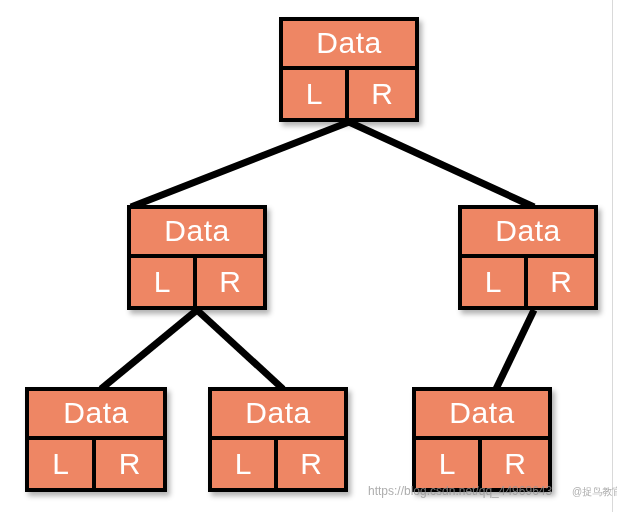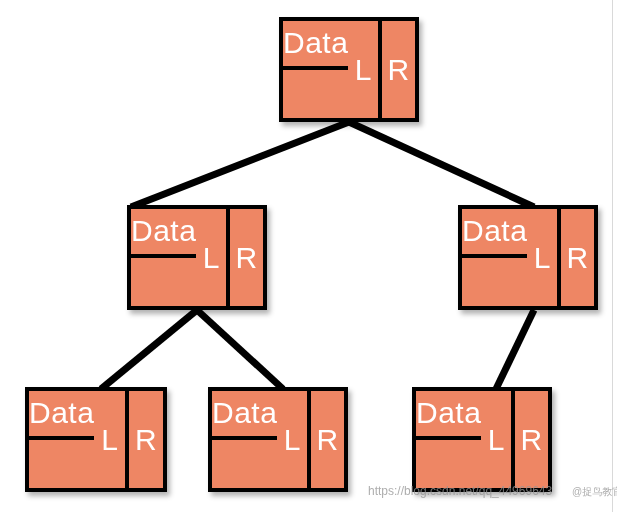--- a/index.html
+++ b/index.html
@@ -27,21 +27,21 @@
   }
 
   .node {
     position: absolute;
     z-index: 2;
     box-sizing: border-box;
     background: #ee8664;
     border: 4px solid #000000;
     box-shadow: 3px 4px 5px rgba(0,0,0,0.30);
     display: flex;
-    flex-direction: row;
+    flex-direction: column;
   }
 
   .node-data {
     flex: 0 0 auto;
     height: 50%;
     box-sizing: border-box;
     border-bottom: 4px solid #000000;
     display: flex;
     align-items: center;
     justify-content: center;

